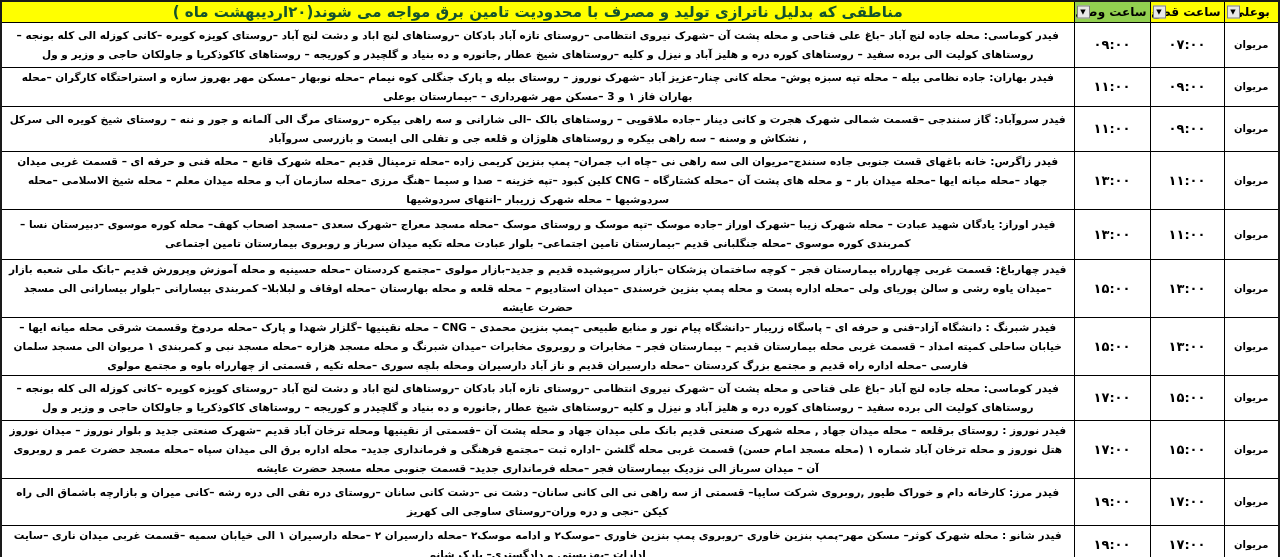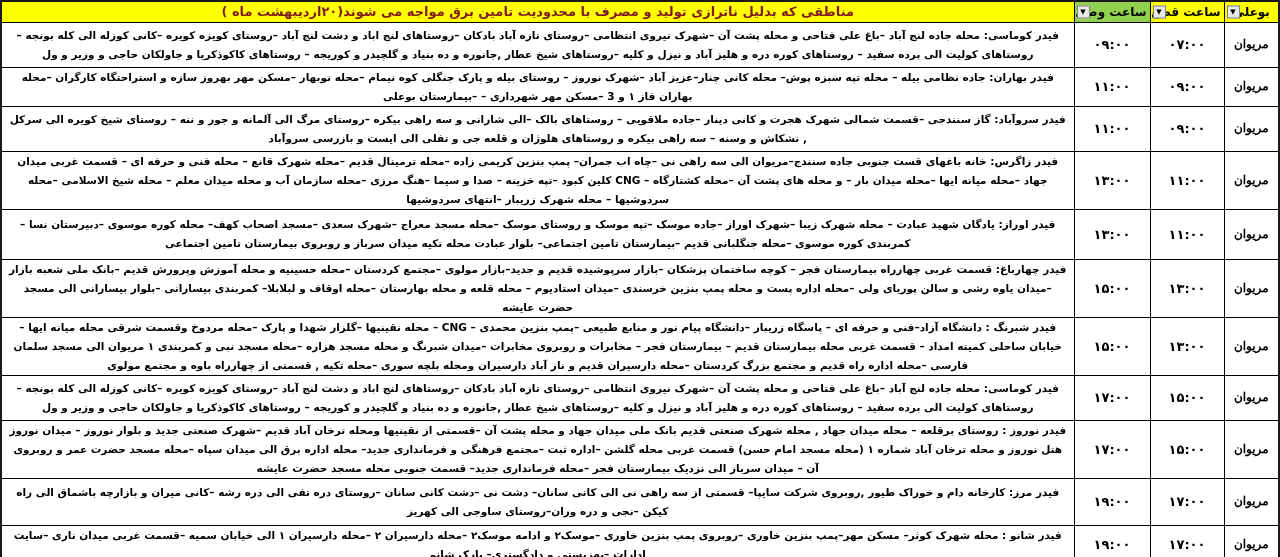--- a/index.html
+++ b/index.html
@@ -6,29 +6,29 @@
   body{width:1280px;height:557px;overflow:hidden;font-family:"DejaVu Sans",sans-serif;}
   table{width:1280px;table-layout:fixed;border-collapse:collapse;direction:rtl;}
   table, td, th{border:1px solid #000;}
   table{border:2px solid #1a1a1a;}
   th,td{padding:0 3px;color:#000;font-weight:bold;overflow:hidden;vertical-align:middle;text-align:center;}
   
   tr.hdr{height:21px;}
   th{font-size:12px;position:relative;white-space:nowrap;}
   th.yellow{background:#FFFF00;}
   th.green{background:#92D050;}
-  th.title-cell{background:#FFFF00;color:#7f1d1d;font-size:13px;}
+  th.title-cell{background:#FFFF00;color:#14532d;font-size:15px;}
   .filter-btn{
     position:absolute;left:2px;top:50%;transform:translateY(-50%);
     width:13px;height:13px;background:#e8e8e8;border:1px solid #7f7f7f;
     display:flex;align-items:center;justify-content:center;
     font-size:7px;line-height:1;color:#000;box-sizing:border-box;
   }
   
-  td.region{font-size:12px;background:#fff;font-family:Liberation Serif, serif;}
+  td.region{font-size:10px;background:#fff;}
   td.time{font-size:13px;background:#fff;letter-spacing:1px;margin-left:38px;}
   td.desc{font-size:10.5px;line-height:19px;background:#fff;padding:0 6px;}
 </style>
 </head>
 <body>
 
 <table>
   <colgroup>
     <col style="width:55px">
       <col style="width:74px">

